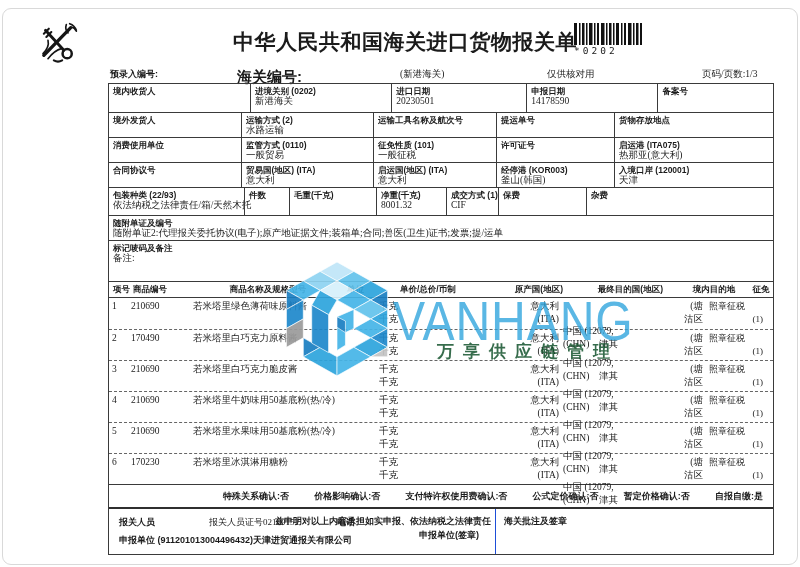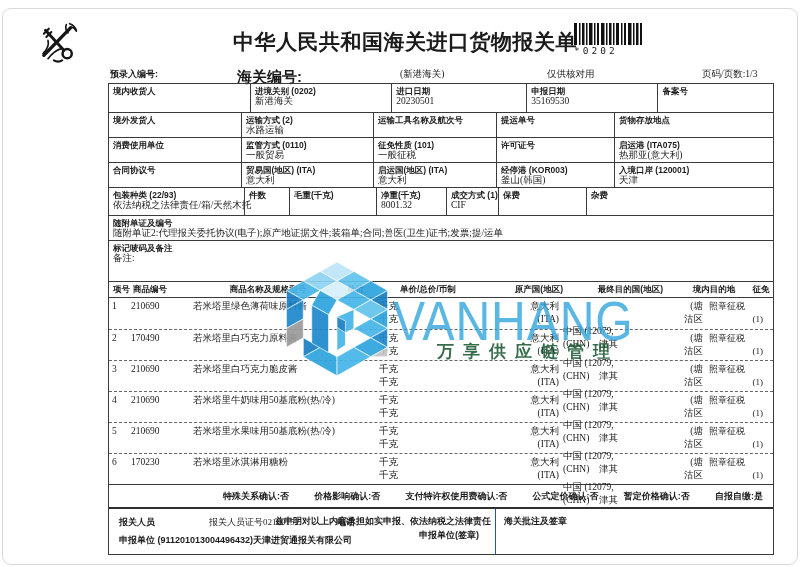--- a/index.html
+++ b/index.html
@@ -166,21 +166,21 @@
         <div class="fc">
           <span class="lb">进境关别 (0202)</span>
           <span class="vl">新港海关</span>
         </div>
         <div class="fc">
           <span class="lb">进口日期</span>
           <span class="vl">20230501</span>
         </div>
         <div class="fc">
           <span class="lb">申报日期</span>
-          <span class="vl">35169530</span>
+          <span class="vl">14178590</span>
         </div>
         <div class="fc">
           <span class="lb">备案号</span>
         </div>
       </div>
       <div class="frow cols5 r1">
         <div class="fc">
           <span class="lb">境外发货人</span>
         </div>
         <div class="fc">

